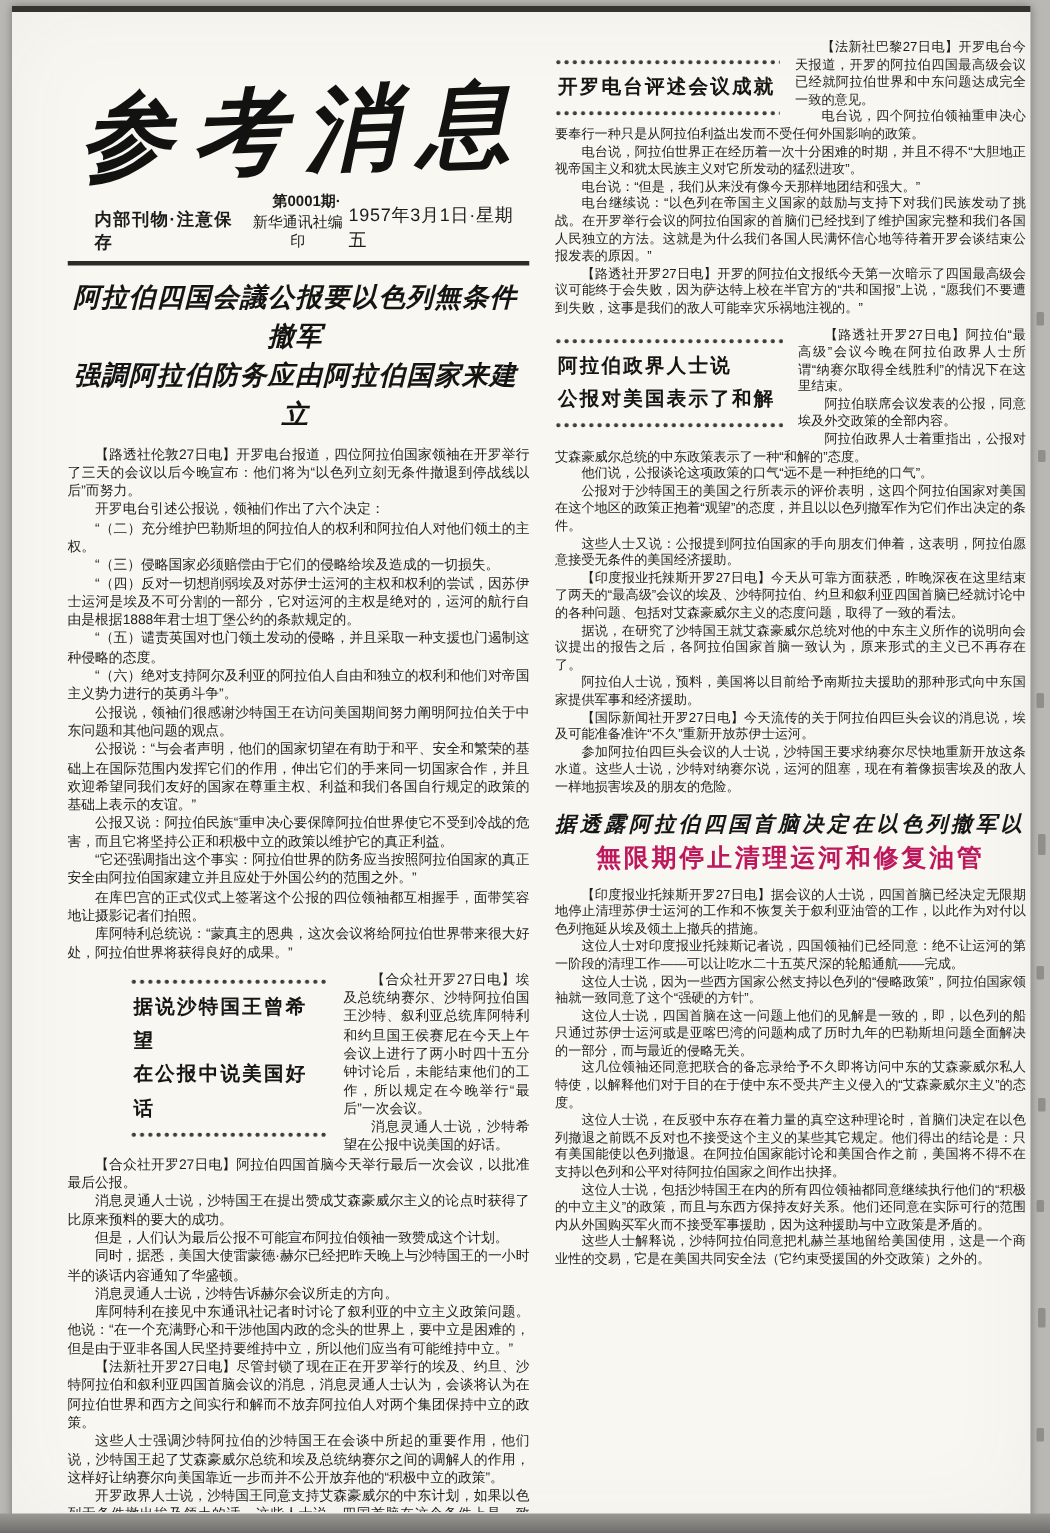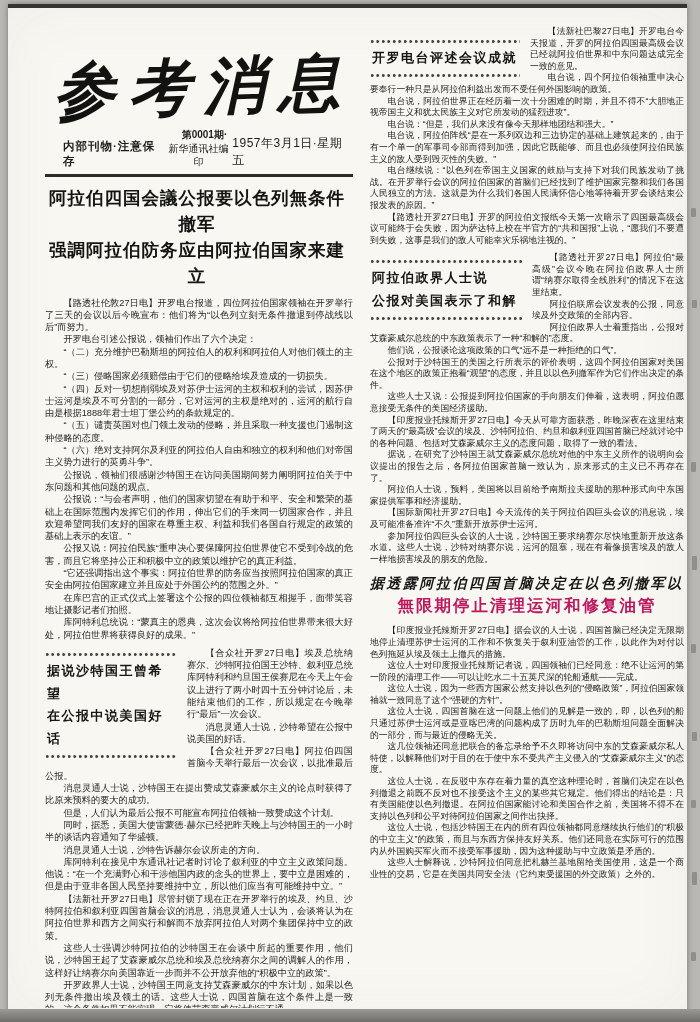--- a/index.html
+++ b/index.html
@@ -34,40 +34,40 @@
   .mast-info{display:flex;align-items:flex-end;justify-content:space-between;margin:2px 2px 5px 2px;}
   .mast-note{font-weight:bold;font-size:11.5px;letter-spacing:1px;padding-left:16px;}
   .mast-issue{text-align:center;font-size:10px;line-height:1.35;}
   .mast-issue .iss{font-weight:bold;padding-left:12px;}
   .mast-date{font-size:12px;letter-spacing:.5px;}
   .mast-rule{height:3px;background:#2c2b27;margin-bottom:8px;}
 
   
   .headline{
     text-align:center;font-weight:bold;font-size:17.5px;line-height:1.5;
-    letter-spacing:1px;margin:4px 4px 7px 0;color:#141412;
+    letter-spacing:1px;margin:4px 4px 7px 0;color:#141412;font-style:italic;
   }
   .kicker{
     text-align:center;font-family:"DejaVu Serif",serif;font-style:italic;font-weight:bold;
     font-size:14px;letter-spacing:2.5px;margin:10px 0 2px 0;color:#171715;white-space:nowrap;
   }
   .headline2{
     text-align:center;font-weight:bold;font-size:16.5px;letter-spacing:2px;
     margin:2px 0 8px 0;color:#be185d;
   }
 
   
   .float-box{float:left;text-align:left;margin:4px 10px 3px 0;padding:1px 0;}
   .box-rule{
     height:5px;
     background-image:radial-gradient(circle at 2.2px 2.5px, #3e3d38 1.15px, rgba(0,0,0,0) 1.6px);
     background-size:5.5px 5px;background-repeat:repeat-x;background-position:left center;
   }
   .box-title{font-weight:bold;font-size:13px;line-height:1.75;letter-spacing:1.5px;padding:3px 2px;color:#161614;}
-  .w-left2{width:132px;}
+  .w-left2{width:132px;margin-left:42px;}
   .w-right1{width:150px;margin-top:12px;}
   .w-right2{width:152px;margin-top:6px;}
 
   
   .body p.para{
     margin:0;text-indent:2em;text-align:justify;
     font-size:9.2px;line-height:12.3px;color:#1e1e1c;
   }
   .col-right .body p.para{font-size:8.8px;line-height:11.6px;}
   article{display:block;}
@@ -148,21 +148,20 @@
       <div class="float-box w-right1">
         <div class="box-rule"></div>
         <div class="box-title">开罗电台评述会议成就</div>
         <div class="box-rule"></div>
       </div>
       <div class="body">
           <p class="para">【法新社巴黎27日电】开罗电台今天报道，开罗的阿拉伯四国最高级会议已经就阿拉伯世界和中东问题达成完全一致的意见。</p>
           <p class="para">电台说，四个阿拉伯领袖重申决心要奉行一种只是从阿拉伯利益出发而不受任何外国影响的政策。</p>
           <p class="para">电台说，阿拉伯世界正在经历着一次十分困难的时期，并且不得不“大胆地正视帝国主义和犹太民族主义对它所发动的猛烈进攻”。</p>
           <p class="para">电台说：“但是，我们从来没有像今天那样地团结和强大。”</p>
-          <p class="para">电台说，阿拉伯阵线“是在一系列双边和三边协定的基础上建筑起来的，由于有一个单一的军事司令部而得到加强，因此它既能够、而且也必须使阿拉伯民族主义的敌人受到毁灭性的失败。”</p>
           <p class="para">电台继续说：“以色列在帝国主义国家的鼓励与支持下对我们民族发动了挑战。在开罗举行会议的阿拉伯国家的首脑们已经找到了维护国家完整和我们各国人民独立的方法。这就是为什么我们各国人民满怀信心地等待着开罗会谈结束公报发表的原因。”</p>
           <p class="para">【路透社开罗27日电】开罗的阿拉伯文报纸今天第一次暗示了四国最高级会议可能终于会失败，因为萨达特上校在半官方的“共和国报”上说，“愿我们不要遭到失败，这事是我们的敌人可能幸灾乐祸地注视的。”</p>
         </div>
     </article>
 
     <div class="art-gap"></div>
 
     <article>
       <div class="float-box w-right2">
         <div class="box-rule"></div>

